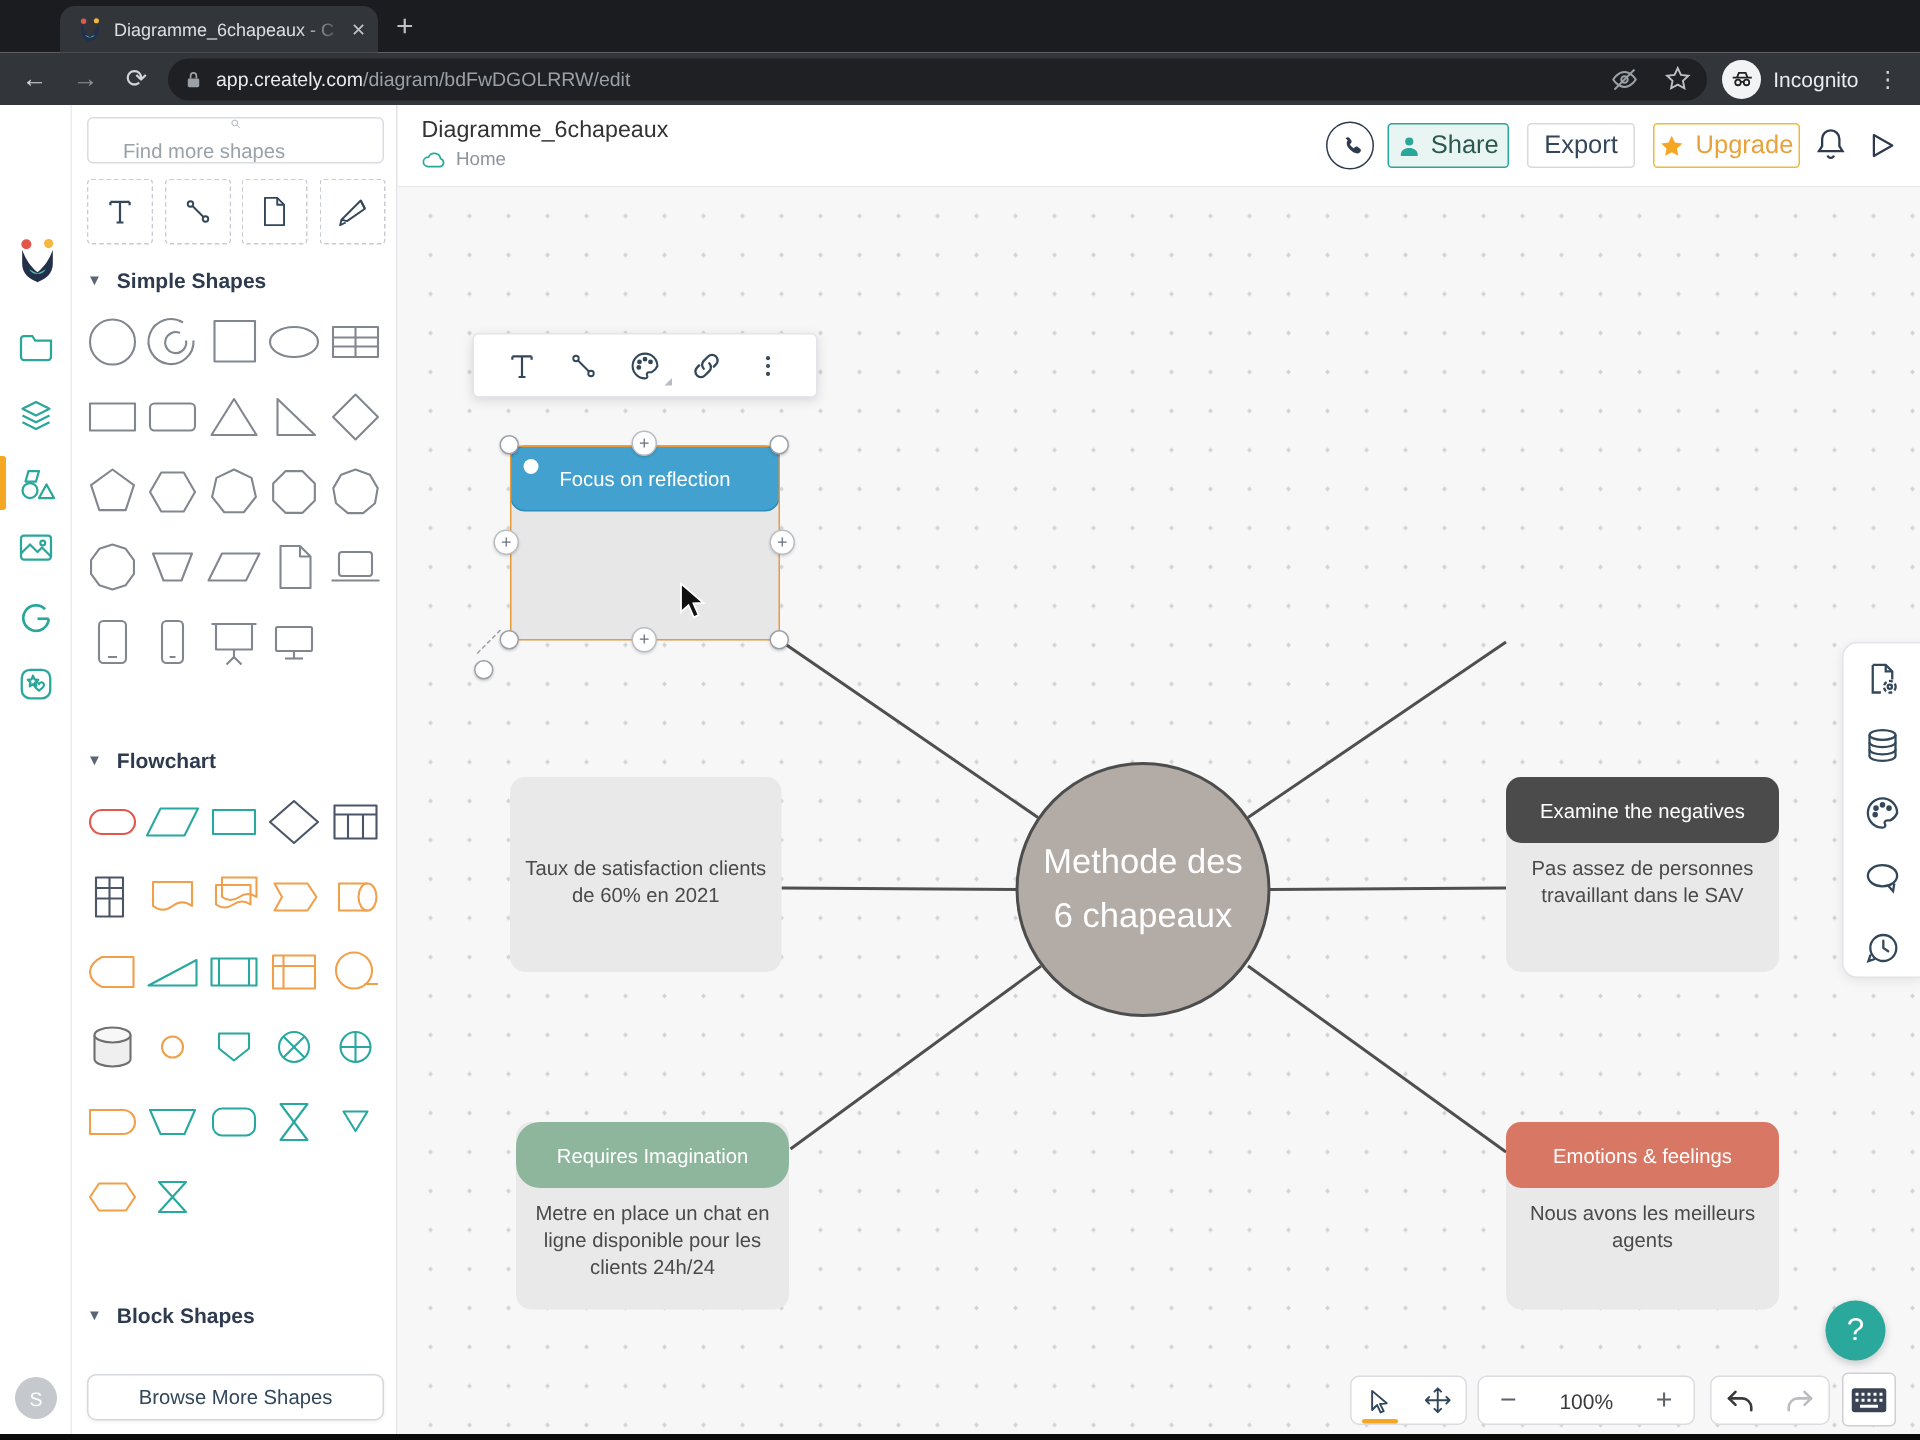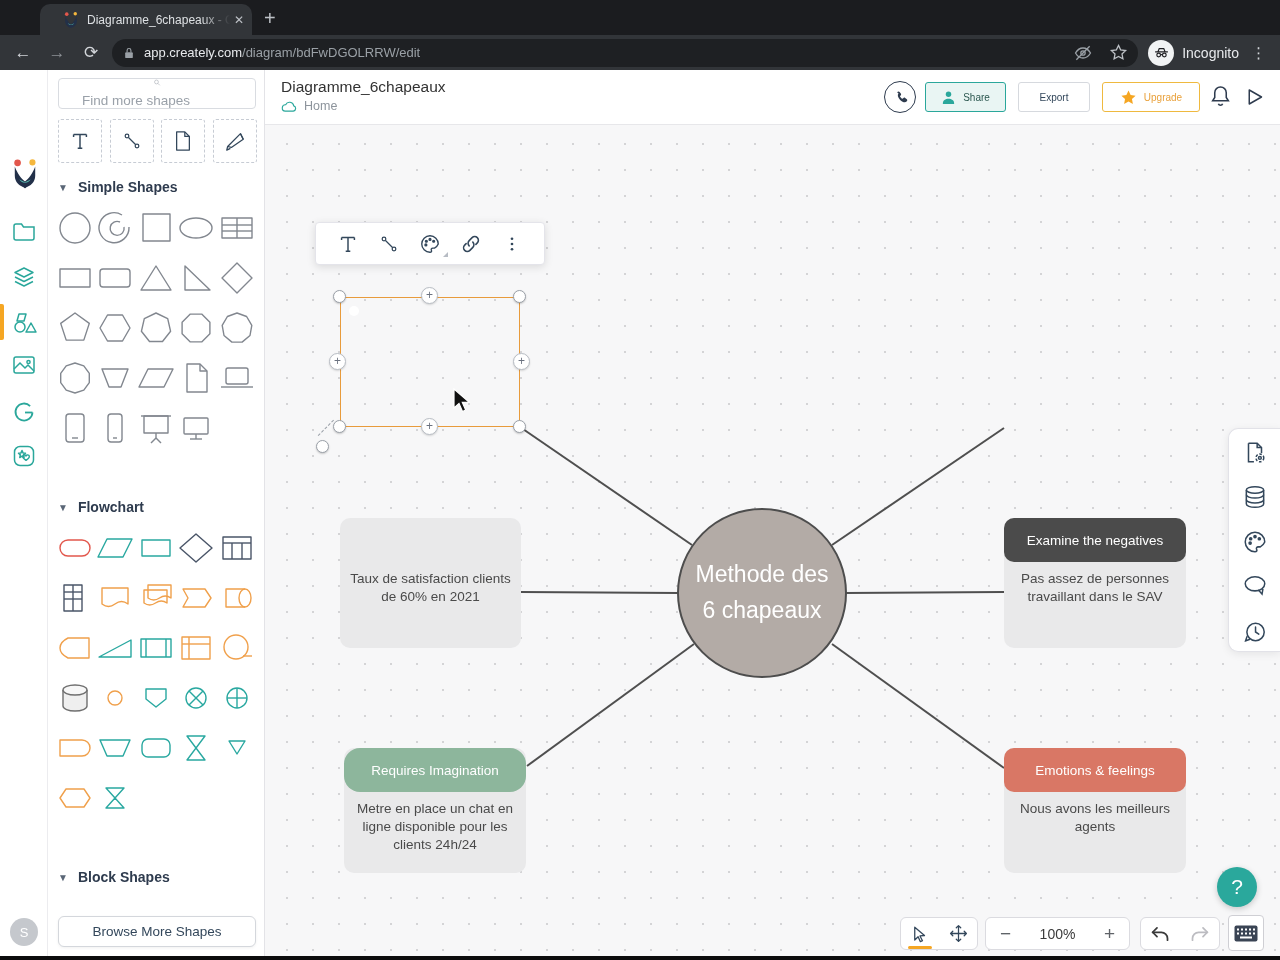--- a/index.html
+++ b/index.html
@@ -2,41 +2,41 @@
 <html><head>
 <meta charset="utf-8">
 <style>
   * { margin:0; padding:0; box-sizing:border-box; }
   html,body { width:1280px; height:960px; overflow:hidden; font-family:"Liberation Sans",sans-serif; background:#fff; }
   .abs { position:absolute; }
   #stage { position:relative; width:1280px; height:960px; }
 
   
   #tabstrip { left:0; top:0; width:1280px; height:35px; background:#1b1c1f; }
-  #tab { left:40px; top:4px; width:212px; height:31px; background:#323539; border-radius:10px 10px 0 0; display:flex; align-items:center; padding:0 8px 0 23px; }
+  #tab { left:40px; top:4px; width:212px; height:31px; background:#323539; border-radius:10px 10px 0 0; display:flex; align-items:center; padding:0 8px 0 12px; }
   #tab-title { color:#dde0e3; font-size:12px; white-space:nowrap; overflow:hidden; flex:1; -webkit-mask-image:linear-gradient(90deg,#000 80%,transparent); mask-image:linear-gradient(90deg,#000 80%,transparent); }
   #tab-close { color:#bdc1c6; font-size:12px; margin-left:4px; cursor:default; }
   #newtab-btn { left:264px; top:8px; color:#bdc1c6; font-size:20px; line-height:20px; }
   #urlrow { left:0; top:35px; width:1280px; height:35px; background:#323539; display:flex; align-items:center; }
   .nav-ic { color:#d3d6da; font-size:17px; width:34px; text-align:center; }
   .nav-ic.dim { color:#8d9196; }
   #omnibox { height:28px; background:#1e2023; border-radius:14px; flex:1; margin:0 10px 0 4px; display:flex; align-items:center; padding:0 10px; }
   #url-domain { color:#e8eaed; font-size:13px; }
   #url-path { color:#9aa0a6; font-size:13px; }
   #incog { display:flex; align-items:center; gap:8px; margin-right:12px; }
   #incog-circle { width:26px; height:26px; border-radius:50%; background:#f1f3f4; display:flex; align-items:center; justify-content:center; }
   #incog-label { color:#e8eaed; font-size:14px; }
   #chrome-menu { color:#d3d6da; font-size:15px; letter-spacing:0; margin-right:14px; }
 
   
   #app-header { left:265px; top:70px; width:1015px; height:55px; background:#fff; border-bottom:1px solid #e7e7ea; }
   #doc-title { left:281px; top:78px; font-size:15.5px; color:#333; }
   #home-row { left:281px; top:99px; display:flex; align-items:center; gap:6px; }
   #home-label { color:#8d949c; font-size:12.5px; }
-  .hd-btn { position:absolute; top:82px; height:30px; border-radius:3px; display:flex; align-items:center; justify-content:center; gap:7px; font-size:10px; background:#fff; }
+  .hd-btn { position:absolute; top:82px; height:30px; border-radius:3px; display:flex; align-items:center; justify-content:center; gap:7px; font-size:17px; background:#fff; }
   #phone-btn { left:884px; top:81px; width:32px; height:32px; border:1.5px solid #2e3b4e; border-radius:50%; display:flex; align-items:center; justify-content:center; }
   #share-btn { left:925px; width:81px; border:1px solid #2aa79b; background:#e9f5f3; color:#2c5850; }
   #export-btn { left:1018px; width:72px; border:1px solid #d6d9de; color:#33475b; }
   #upgrade-btn { left:1102px; width:98px; border:1px solid #efb93f; color:#e9a13b; }
   #bell-btn { left:1209px; top:84px; } #present-btn { left:1244px; top:86px; }
 
   
   #rail { left:0; top:70px; width:48px; height:890px; background:#fff; border-right:1px solid #ececef; }
   .rail-item { position:absolute; left:12px; width:24px; height:24px; }
   #rail-active-bar { left:0; top:234px; width:4px; height:36px; background:#f5a623; border-radius:0 2px 2px 0; }
@@ -625,20 +625,24 @@
     <g stroke="#4f4f4f" stroke-width="2">
       <line x1="520" y1="427" x2="692" y2="545"></line>
       <line x1="1004" y1="428" x2="832" y2="545"></line>
       <line x1="521" y1="592" x2="679" y2="593"></line>
       <line x1="845" y1="593" x2="1004" y2="592"></line>
       <line x1="527" y1="766" x2="694" y2="644"></line>
       <line x1="832" y1="644" x2="1004" y2="768"></line>
     </g>
   </svg>
 
+  <div id="node-reflection" class="node abs" style="left:340px;top:297px;width:180px;height:130px">
+    <div class="node-hdr">Focus on reflection</div>
+    <div class="node-body"></div>
+  </div>
   <div id="node-facts" class="node abs" style="left:340px;top:518px;width:181px;height:130px">
     <div class="node-body">Taux de satisfaction clients de 60% en 2021</div>
   </div>
   <div id="node-negatives" class="node abs" style="left:1004px;top:518px;width:182px;height:130px">
     <div class="node-hdr">Examine the negatives</div>
     <div class="node-body">Pas assez de personnes travaillant dans le SAV</div>
   </div>
   <div id="node-imagination" class="node abs" style="left:344px;top:748px;width:182px;height:125px">
     <div class="node-hdr">Requires Imagination</div>
     <div class="node-body">Metre en place un chat en ligne disponible pour les clients 24h/24</div>

